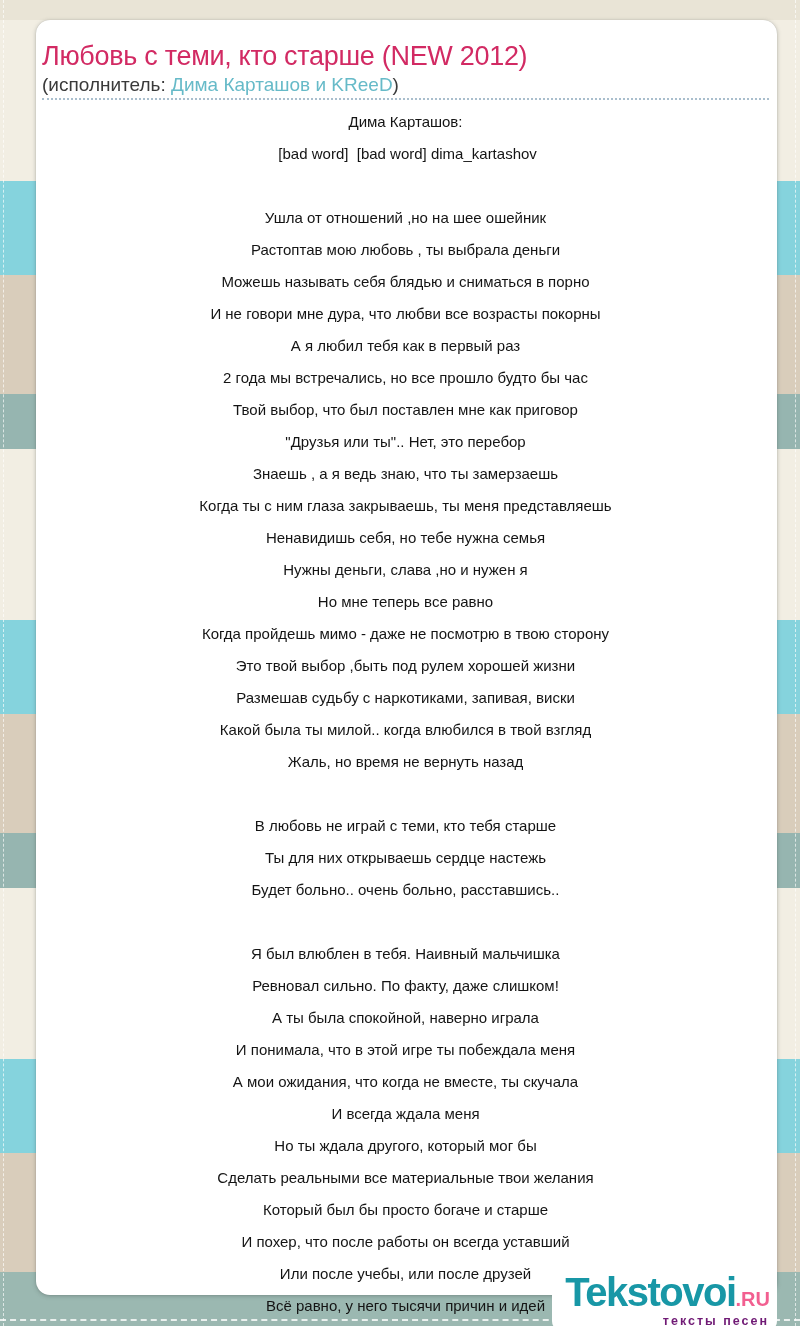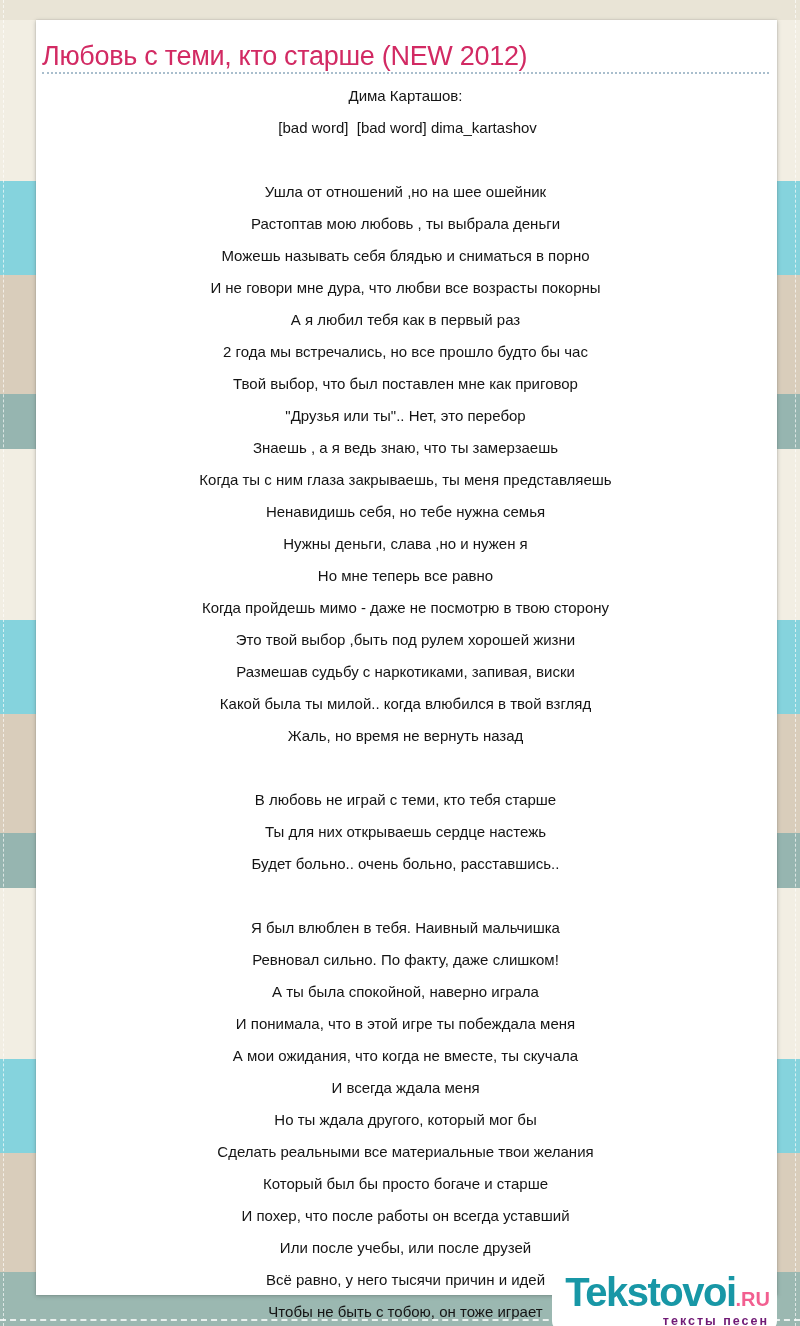--- a/index.html
+++ b/index.html
@@ -36,20 +36,21 @@
     border-top:2px dashed rgba(255,255,255,.8);
     z-index:3;
   }
   .card {
     position:absolute; left:36px; top:20px;
     width:741px; height:1275px;
     background:#ffffff;
     box-shadow:0 1px 4px rgba(60,70,70,.35), 0 0 1px rgba(0,0,0,.2);
     z-index:2;
     padding:22px 8px 0 6px;
+    border-radius:14px;
   }
   .page-title {
     font-size:27px; font-weight:400; line-height:28px;
     color:#d22a63;
     letter-spacing:-.3px;
   }
   .artist-line {
     margin-top:3px;
     font-size:19px; line-height:23px;
     color:#3a3a3a;
@@ -91,20 +92,21 @@
 </style>
 </head>
 <body>
 
 <div class="edge-dash left"></div>
 <div class="edge-dash right"></div>
 <div class="bottom-dash"></div>
 
 <div class="card">
   <h1 class="page-title">Любовь с теми, кто старше (NEW 2012)</h1>
+  <div class="artist-line"><span>(исполнитель: </span><a class="artist-link">Дима Карташов и KReeD</a><span>)</span></div>
   <div class="divider"></div>
   <div class="lyrics">Дима Карташов:
  [bad word]  [bad word] dima_kartashov
 
 Ушла от отношений ,но на шее ошейник
 Растоптав мою любовь , ты выбрала деньги
 Можешь называть себя блядью и сниматься в порно
 И не говори мне дура, что любви все возрасты покорны
 А я любил тебя как в первый раз
 2 года мы встречались, но все прошло будто бы час

